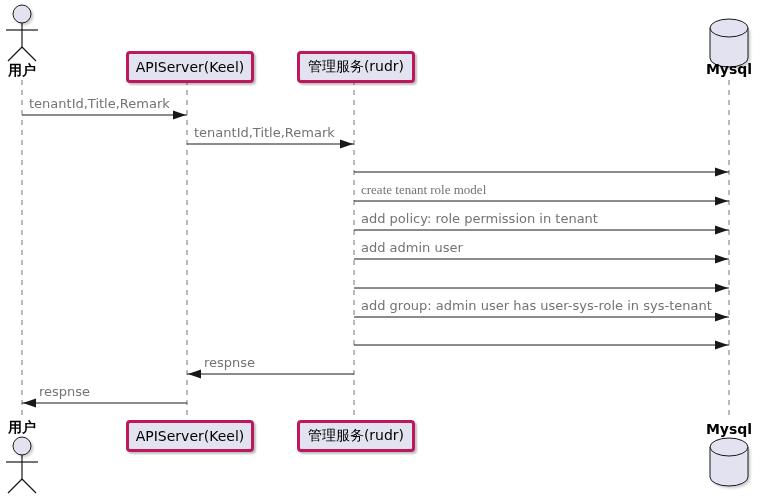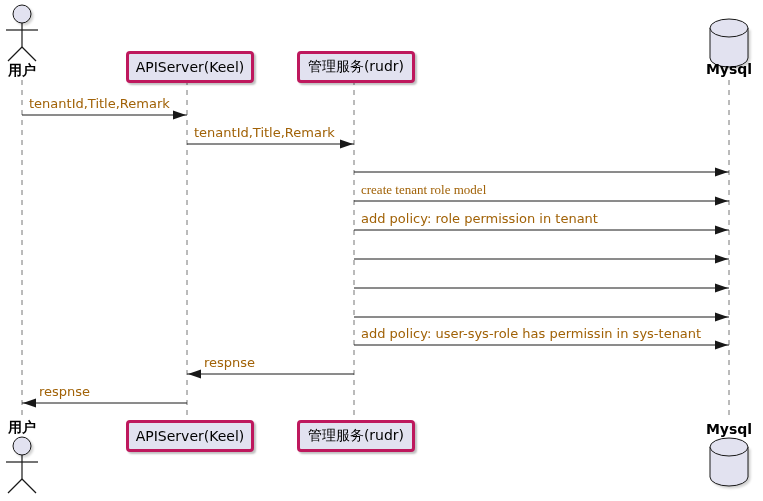--- a/index.html
+++ b/index.html
@@ -3,21 +3,21 @@
 <meta charset="utf-8">
 <style>
   html,body{margin:0;padding:0;background:#fff;}
   #diagram{
     position:relative;width:763px;height:501px;background:#FFFFFF;
     font-family:"DejaVu Sans","Liberation Sans",sans-serif;
     overflow:hidden;color:#000;
   }
   svg.layer{position:absolute;left:0;top:0;}
   .msg{
-    position:absolute;font-size:13px;line-height:16px;color:#a16207;
+    position:absolute;font-size:13px;line-height:16px;color:#737373;
     white-space:nowrap;
   }
   .pbox{
     position:absolute;height:26px;background:#E2E2F0;border:3px solid #be185d;
     border-radius:4px;box-shadow:2px 2px 2px rgba(0,0,0,.25);
     display:flex;align-items:center;justify-content:center;
     font-size:14px;white-space:nowrap;
   }
   .plabel{
     position:absolute;font-size:14px;line-height:16px;text-align:center;
@@ -68,21 +68,22 @@
       <line x1="22" y1="479" x2="36" y2="493" stroke="#181818" stroke-width="1.2"></line>
       <path d="M710,28 v30 a19,9 0 0 0 38,0 v-30" fill="#E2E2F0" stroke="#181818" stroke-width="1" class="shadow"></path>
       <ellipse cx="729" cy="28" rx="19" ry="9" fill="#E2E2F0" stroke="#181818" stroke-width="1"></ellipse>
       <path d="M710,447 v30 a19,9 0 0 0 38,0 v-30" fill="#E2E2F0" stroke="#181818" stroke-width="1" class="shadow"></path>
       <ellipse cx="729" cy="447" rx="19" ry="9" fill="#E2E2F0" stroke="#181818" stroke-width="1"></ellipse>
     </svg>
     <div class="msg" style="left: 29px; top: 96px;">tenantId,Title,Remark</div>
     <div class="msg" style="left: 194px; top: 125px;">tenantId,Title,Remark</div>
     <div class="msg" style="left: 361px; top: 182px; font-family: Liberation Serif, serif;">create tenant role model</div>
     <div class="msg" style="left: 361px; top: 211px;">add policy: role permission in tenant</div>
-    <div class="msg" style="left: 361px; top: 326px;">add policy: user-sys-role has permissin in sys-tenant</div>
+    <div class="msg" style="left: 361px; top: 240px;">add admin user</div>
+    <div class="msg" style="left: 361px; top: 298px;">add group: admin user has user-sys-role in sys-tenant</div>
     <div class="msg" style="left: 204px; top: 355px;">respnse</div>
     <div class="msg" style="left: 39px; top: 384px;">respnse</div>
     <div class="plabel" style="left: -13px; top: 62px; width: 70px;">用户</div>
     <div class="plabel" style="left: -13px; top: 419px; width: 70px;">用户</div>
     <div class="pbox" style="left: 126px; top: 51px; width: 122px;">APIServer(Keel)</div>
     <div class="pbox" style="left: 126px; top: 420px; width: 122px;">APIServer(Keel)</div>
     <div class="pbox" style="left: 297px; top: 51px; width: 112px;">管理服务(rudr)</div>
     <div class="pbox" style="left: 297px; top: 420px; width: 112px;">管理服务(rudr)</div>
     <div class="plabel" style="left: 694px; top: 61px; width: 70px;">Mysql</div>
     <div class="plabel" style="left: 694px; top: 421px; width: 70px;">Mysql</div>

